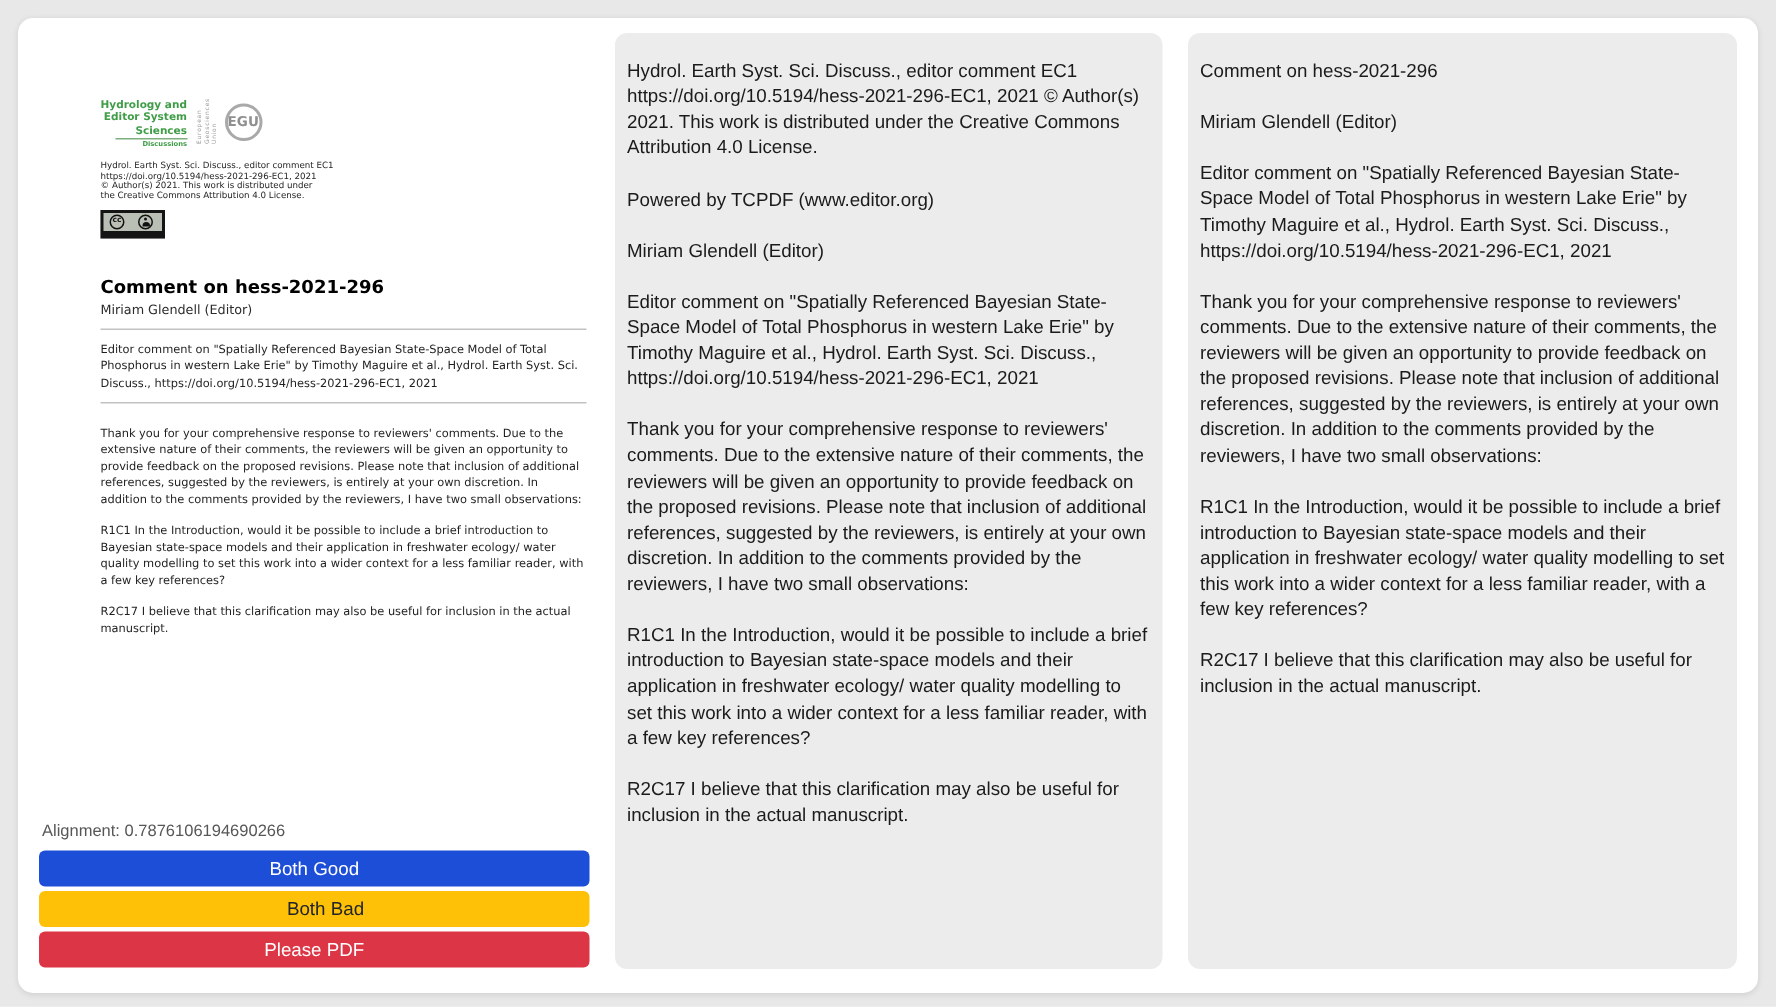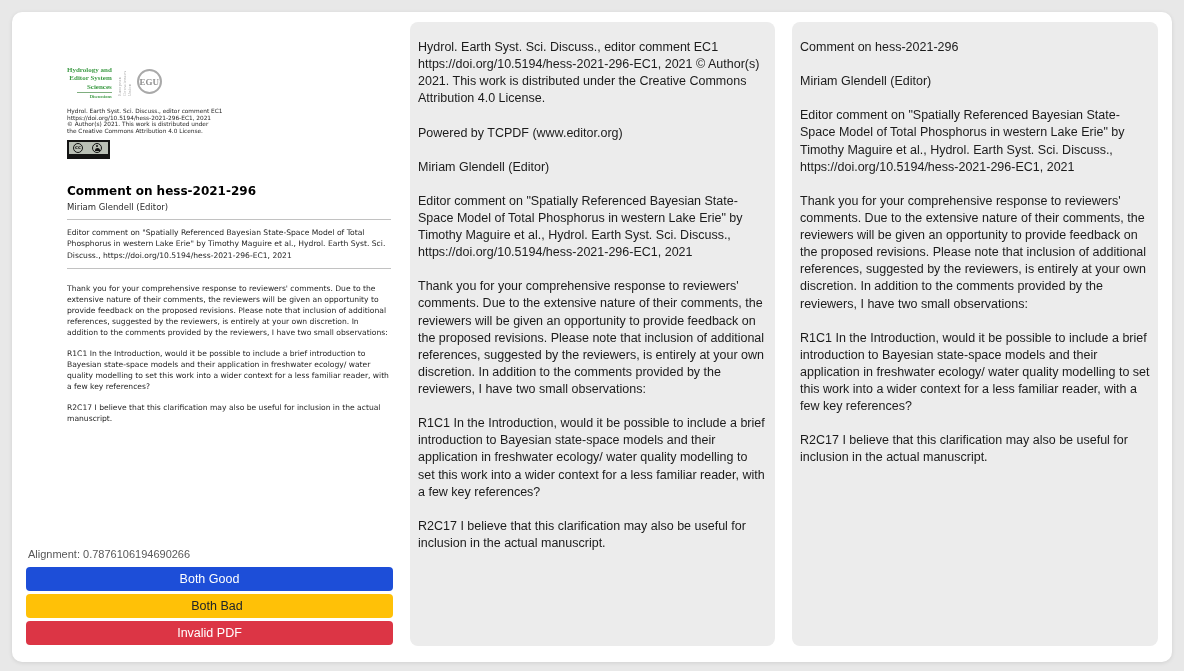--- a/index.html
+++ b/index.html
@@ -26,21 +26,21 @@
     display: flex; flex-direction: column;
   }
   .pdf-preview {
     flex: 1 1 auto;
     background: #ffffff;
     padding: 36px 2px 0 41px;
     overflow: hidden;
     color: #2b2b2b;
     font-family: "DejaVu Sans", sans-serif;
   }
-  .logo-row { display: flex; align-items: flex-start; gap: 5px; margin-bottom: 9px; font-family: Liberation Serif, serif; }
+  .logo-row { display: flex; align-items: flex-start; gap: 5px; margin-bottom: 9px; }
   .journal-name { text-align: right; font-size: 7px; line-height: 1.18; font-weight: bold; }
   .journal-name .jline { display: block; }
   .journal-rule { border: none; border-top: 1px solid #7fae7f; margin: 1px 0 1px 10px; }
   .journal-sub { display: block; font-size: 4.5px; font-weight: bold; }
   .egu-vertical {
     writing-mode: vertical-rl; transform: rotate(180deg);
     font-size: 4px; color: #9a9a9a; letter-spacing: 0.5px;
     height: 30px; overflow: hidden;
   }
   .egu-circle {
@@ -156,21 +156,21 @@
       </div>
     </div>
 
     <div class="alignment-row">
       <span>Alignment:</span>
       <span>0.7876106194690266</span>
     </div>
 
     <button class="vote-button" style="background: #1d4ed8; color: rgb(255, 255, 255);">Both Good</button>
     <button class="vote-button" style="background: rgb(255, 193, 7); color: rgb(33, 37, 41); padding-left: 21px;">Both Bad</button>
-    <button class="vote-button" style="background: rgb(220, 53, 69); color: rgb(255, 255, 255);">Invalid PDF</button>
+    <button class="vote-button" style="background: rgb(220, 53, 69); color: rgb(255, 255, 255);">Please PDF</button>
   </div>
 
   <div class="text-card middle">
     <p>Hydrol. Earth Syst. Sci. Discuss., editor comment EC1 https://doi.org/10.5194/hess-2021-296-EC1, 2021 © Author(s) 2021. This work is distributed under the Creative Commons Attribution 4.0 License.</p>
     <p>Powered by TCPDF (www.editor.org)</p>
     <p>Miriam Glendell (Editor)</p>
     <p>Editor comment on "Spatially Referenced Bayesian State-Space Model of Total Phosphorus in western Lake Erie" by Timothy Maguire et al., Hydrol. Earth Syst. Sci. Discuss., https://doi.org/10.5194/hess-2021-296-EC1, 2021</p>
     <p>Thank you for your comprehensive response to reviewers' comments. Due to the extensive nature of their comments, the reviewers will be given an opportunity to provide feedback on the proposed revisions. Please note that inclusion of additional references, suggested by the reviewers, is entirely at your own discretion. In addition to the comments provided by the reviewers, I have two small observations:</p>
     <p>R1C1 In the Introduction, would it be possible to include a brief introduction to Bayesian state-space models and their application in freshwater ecology/ water quality modelling to set this work into a wider context for a less familiar reader, with a few key references?</p>
     <p>R2C17 I believe that this clarification may also be useful for inclusion in the actual manuscript.</p>

